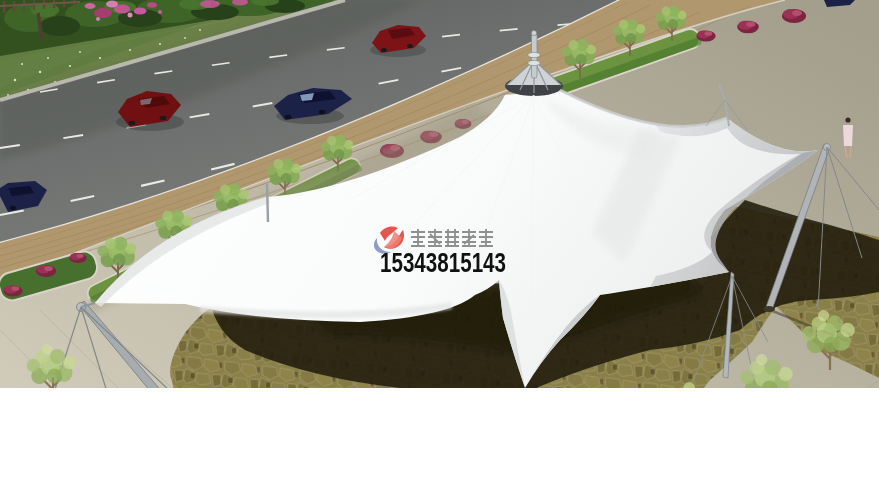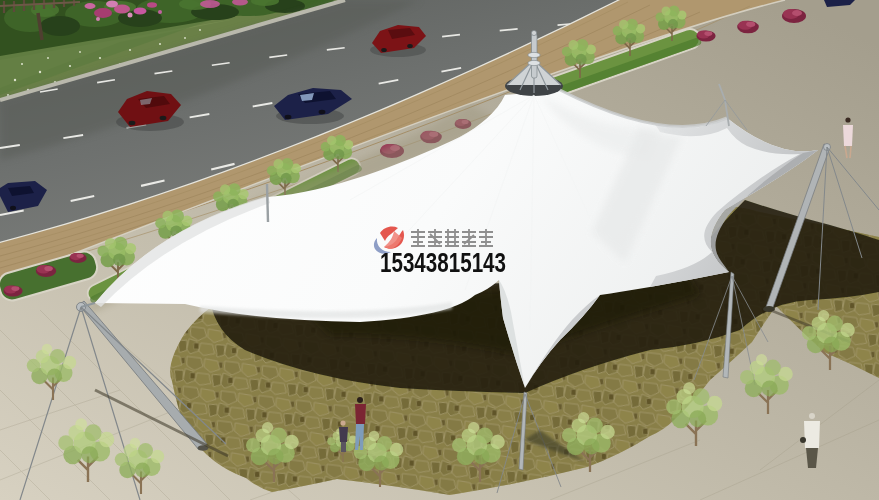--- a/index.html
+++ b/index.html
@@ -1,16 +1,16 @@
 <!DOCTYPE html>
 <html><head>
 <meta charset="utf-8">
 <style>
 html,body{margin:0;padding:0;background:#fff;}
-.wrap{position:relative;width:879px;height:500px;overflow:hidden;font-family:"Liberation Sans",sans-serif;}
+.wrap{position:relative;width:879px;height:388px;overflow:hidden;font-family:"Liberation Sans",sans-serif;}
 svg{display:block;}
 </style>
 </head>
 <body>
 <div class="wrap">
 <svg width="879" height="500" viewBox="0 0 879 500">
 <defs>
 <linearGradient id="sandg" x1="0" y1="1" x2="0.9" y2="0">
 <stop offset="0" stop-color="#d7d1c1"></stop>
 <stop offset="0.45" stop-color="#c0baa9"></stop>

